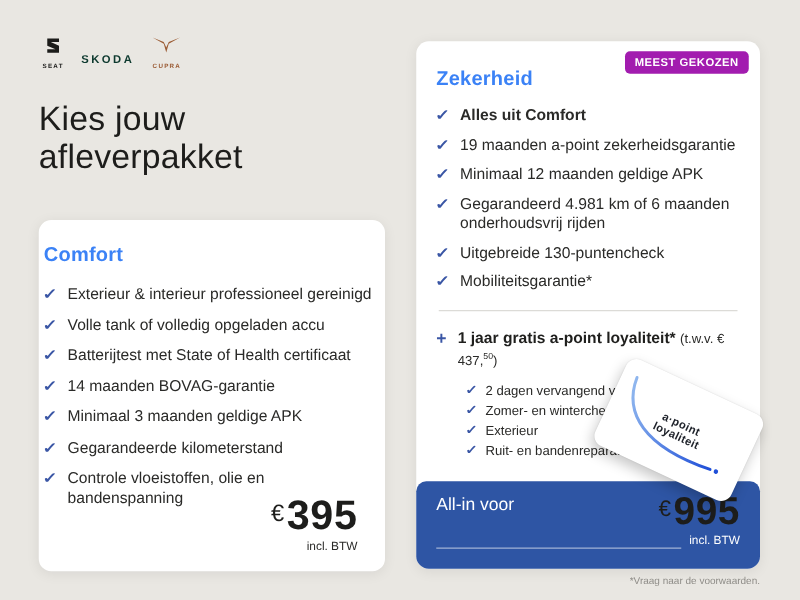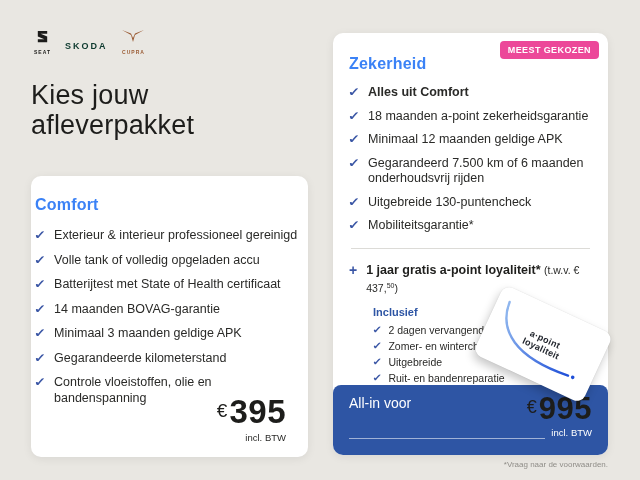--- a/index.html
+++ b/index.html
@@ -39,21 +39,21 @@
   }
   .card-comfort { left:31px; top:176px; width:277px; height:281px; padding:16px 4px; }
   .card-zekerheid { left:333px; top:33px; width:275px; height:422px; padding:14px 16px; }
 
   .card-title { font-size:16px; font-weight:bold; color:#3b82f6; letter-spacing:0.2px; }
   .card-comfort .card-title { margin-top:4px; }
   .card-zekerheid .card-title { margin-top:8px; }
 
   .badge {
     position:absolute; top:8px; right:9px;
-    background:#ec4899; color:#ffffff;
+    background:#a21caf; color:#ffffff;
     font-size:9px; font-weight:bold; letter-spacing:0.4px;
     padding:4px 8px; border-radius:4px;
   }
 
   ul.checklist { list-style:none; margin-top:14px; }
   ul.checklist li {
     display:flex; align-items:flex-start; gap:9px;
     font-size:12.5px; line-height:15.5px; color:#2a2a28;
     margin-bottom:9px;
   }
@@ -193,29 +193,29 @@
 <div class="card card-zekerheid">
   <div class="badge">MEEST GEKOZEN</div>
   <div class="card-title">Zekerheid</div>
   <ul class="checklist">
     <li class="bold-item">
         <span class="check">✓</span>
         <span>Alles uit Comfort</span>
       </li>
     <li>
         <span class="check">✓</span>
-        <span>18 maanden a-point zekerheidsgarantie</span>
+        <span>19 maanden a-point zekerheidsgarantie</span>
       </li>
     <li>
         <span class="check">✓</span>
         <span>Minimaal 12 maanden geldige APK</span>
       </li>
     <li>
         <span class="check">✓</span>
-        <span>Gegarandeerd 7.500 km of 6 maanden onderhoudsvrij rijden</span>
+        <span>Gegarandeerd 4.981 km of 6 maanden onderhoudsvrij rijden</span>
       </li>
     <li>
         <span class="check">✓</span>
         <span>Uitgebreide 130-puntencheck</span>
       </li>
     <li>
         <span class="check">✓</span>
         <span>Mobiliteitsgarantie*</span>
       </li>
   </ul>
@@ -224,33 +224,32 @@
 
   <div class="bonus-row">
     <span class="plus">+</span>
     <span>
       <span class="bonus-label">1 jaar gratis a-point loyaliteit*</span>
       <span class="bonus-value"><span>(t.w.v. € 437,</span><sup>50</sup><span>)</span></span>
     </span>
   </div>
 
   <div class="inclusief-block">
-    <div class="inclusief-title">Inclusief</div>
     <ul class="sub-checklist">
       <li>
           <span class="check">✓</span>
           <span>2 dagen vervangend vervoer</span>
         </li>
       <li>
           <span class="check">✓</span>
           <span>Zomer- en winterchecks</span>
         </li>
       <li>
           <span class="check">✓</span>
-          <span>Uitgebreide</span>
+          <span>Exterieur</span>
         </li>
       <li>
           <span class="check">✓</span>
           <span>Ruit- en bandenreparatie</span>
         </li>
     </ul>
   </div>
 
   <div class="loyalty-card">
     <svg class="loyalty-svg" width="120" height="76" viewBox="0 0 120 76">

